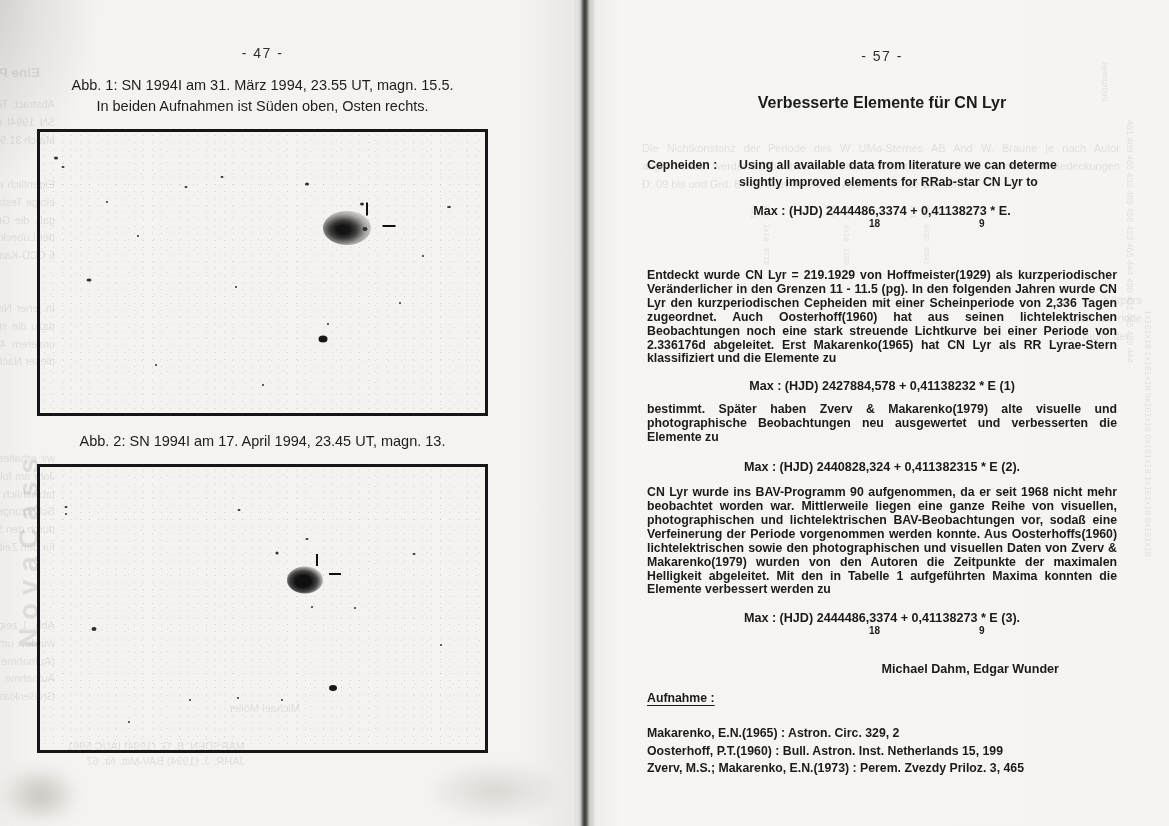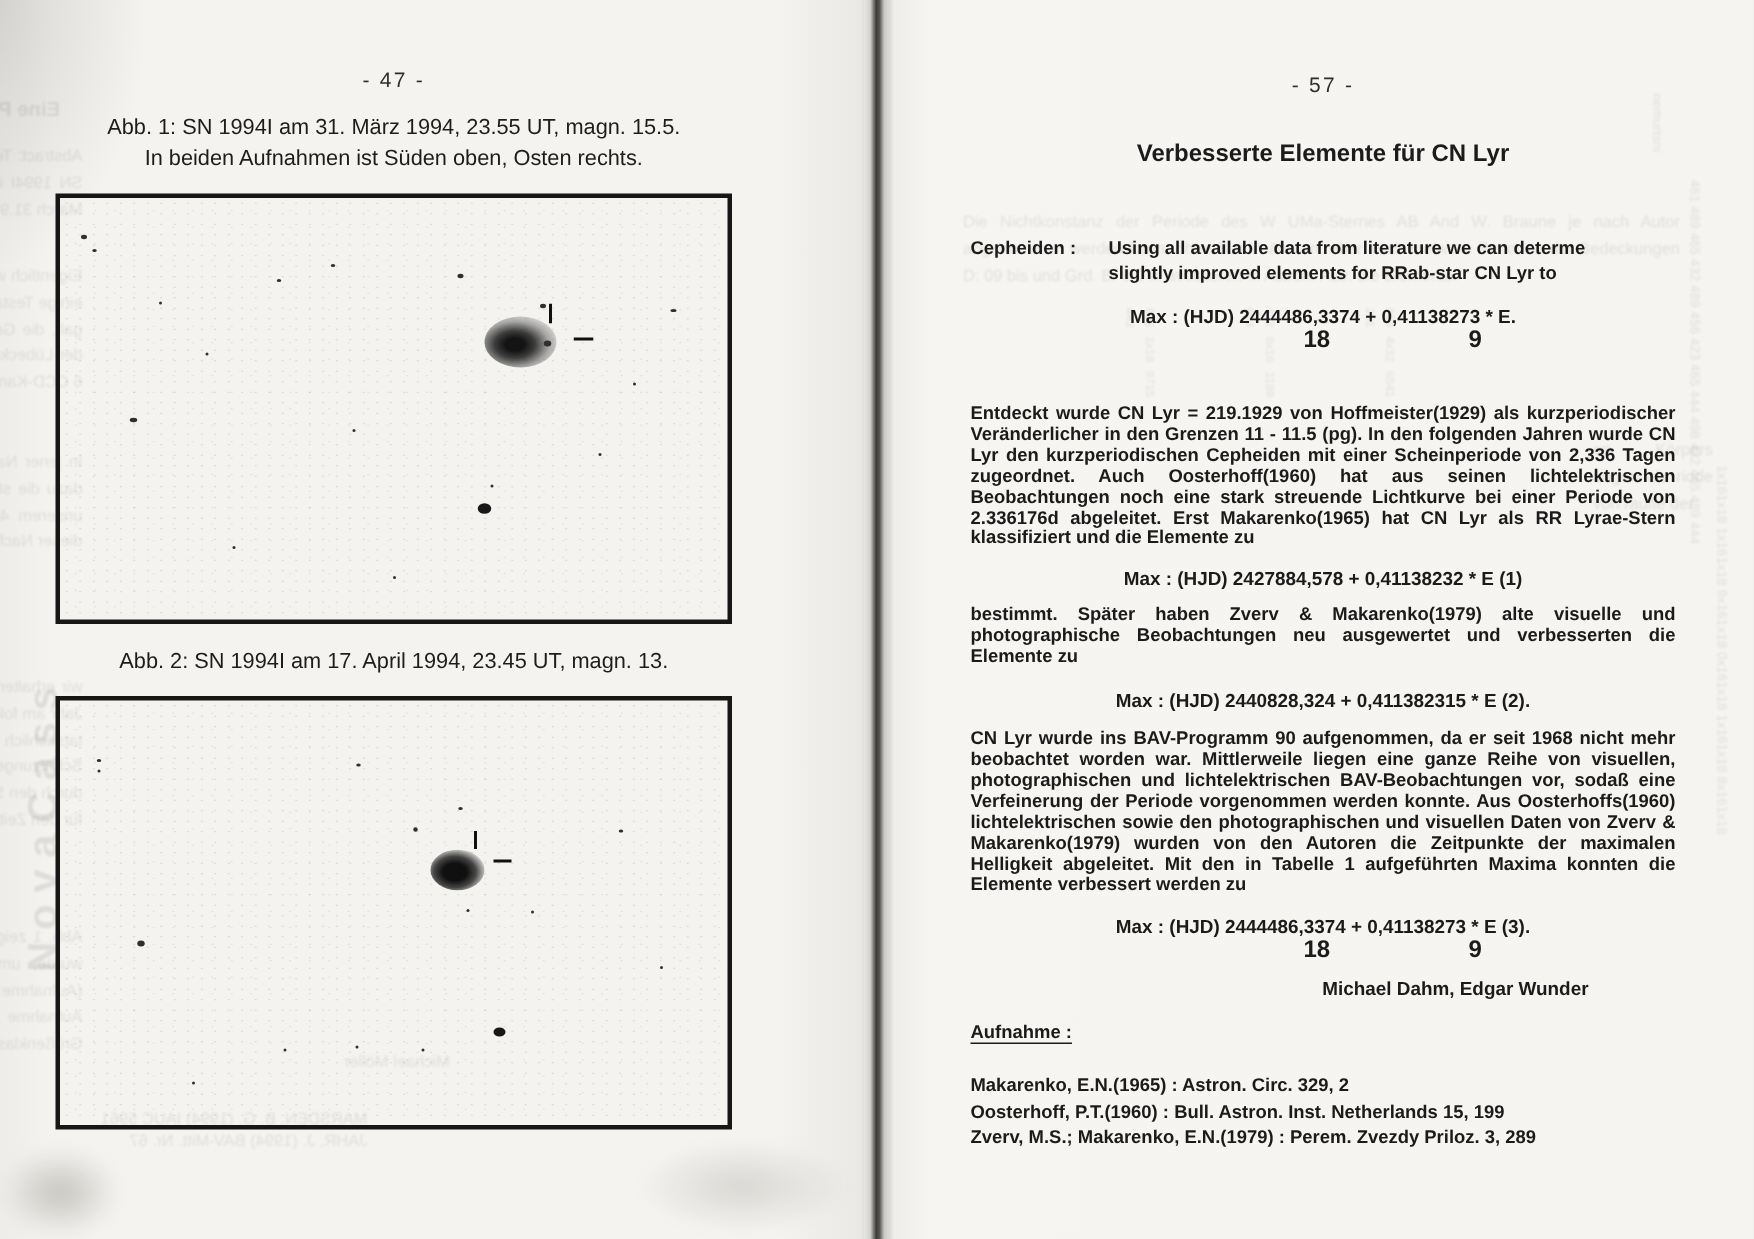--- a/index.html
+++ b/index.html
@@ -40,30 +40,30 @@
 
   
   .rcol{position:absolute;left:55px;top:0;width:470px;z-index:2;font-weight:bold;font-size:12.3px;color:#1b1b1b;}
   .pagenum57{margin-top:48px;text-align:center;font-weight:normal;font-size:14px;letter-spacing:1.5px;color:#2e2e2e;}
   .title{margin-top:30px;text-align:center;font-size:16px;font-weight:bold;}
   .abstract{margin-top:45px;display:flex;line-height:17px;}
   .abstract .lab{width:92px;flex:none;}
   .abstract .txt{flex:1;padding-right:30px;}
   .formula{text-align:center;font-size:12.6px;}
   .f-abs{margin-top:13px;}
-  .unc{position:relative;height:15px;font-size:16px;text-decoration:underline;}
+  .unc{position:relative;height:15px;font-size:10px;text-decoration:underline;}
   .unc span{position:absolute;}
   .unc .u1{left:222px;}
   .unc .u2{left:332px;}
   .para{text-align:justify;line-height:13.9px;}
   .p1{margin-top:36px;}
   .f1{margin:13px 0 10px;}
   .f2{margin:15px 0 12px;}
   .f3{margin-top:14px;}
-  .sig{margin-top:12px;text-align:right;padding-right:58px;font-size:12.6px;}
+  .sig{margin-top:22px;text-align:right;padding-right:58px;font-size:12.6px;}
   .quellen{margin-top:15px;text-decoration:underline;text-underline-offset:3px;}
   #refs{margin-top:20px;line-height:17.5px;}
 
   
   .bleed{position:absolute;z-index:1;opacity:.10;color:#2b2b2b;filter:blur(.7px);
          line-height:1.62;transform-origin:left top;text-align:justify;pointer-events:none;}
 </style>
 </head>
 <body>
 
@@ -164,21 +164,21 @@
       <div class="unc">
         <span class="u1">18</span>
         <span class="u2">9</span>
       </div>
 
       <div class="sig">Michael Dahm, Edgar Wunder</div>
       <div class="quellen">Aufnahme :</div>
       <div id="refs">
           <div>Makarenko, E.N.(1965) : Astron. Circ. 329, 2</div>
           <div>Oosterhoff, P.T.(1960) : Bull. Astron. Inst. Netherlands 15, 199</div>
-          <div>Zverv, M.S.; Makarenko, E.N.(1979) : Perem. Zvezdy Priloz. 3, 289</div>
+          <div>Zverv, M.S.; Makarenko, E.N.(1973) : Perem. Zvezdy Priloz. 3, 465</div>
         </div>
     </div>
   <div class="bleed" style="left: 50px; top: 140px; width: 478px; font-size: 11px;">Die Nichtkonstanz der Periode des W UMa-Sternes AB And  W. Braune   je nach Autor angenommen werden kann, ohne B.A.V. ähnten, eber auch meiwere Perioden der Bedeckungen D: 09 bis und Grd. B. 9,0 in avutzieren in Astron. Astr. die Elemente:</div>
       <div class="bleed" style="left: 470px; top: 292px; width: 80px; font-size: 11px;">en Körpers ungen als riode von raulte der</div>
       <div class="bleed" style="left: 545px; top: 120px; width: 300px; font-size: 9px; transform: rotate(90deg);">461 489 465 432 489 456 423 465 444 498 432 465 489 444</div>
       <div class="bleed" style="left: 563px; top: 310px; width: 260px; font-size: 9px; transform: rotate(90deg);">1x161x18 1x161x18 9x161x18 0x161x18 1x161x18 8x161x18</div>
       <div class="bleed" style="left: 520px; top: 62px; width: 70px; font-size: 9px; transform: rotate(90deg);">nemurtsni</div>
       <div class="bleed" style="left: 180px; top: 205px; width: 60px; font-size: 8px; transform: rotate(90deg);">816 1x18 9715 443</div>
       <div class="bleed" style="left: 260px; top: 205px; width: 60px; font-size: 8px; transform: rotate(90deg);">432 8x16 1189 654</div>
       <div class="bleed" style="left: 340px; top: 205px; width: 60px; font-size: 8px; transform: rotate(90deg);">918 4x32 6541 221</div>

